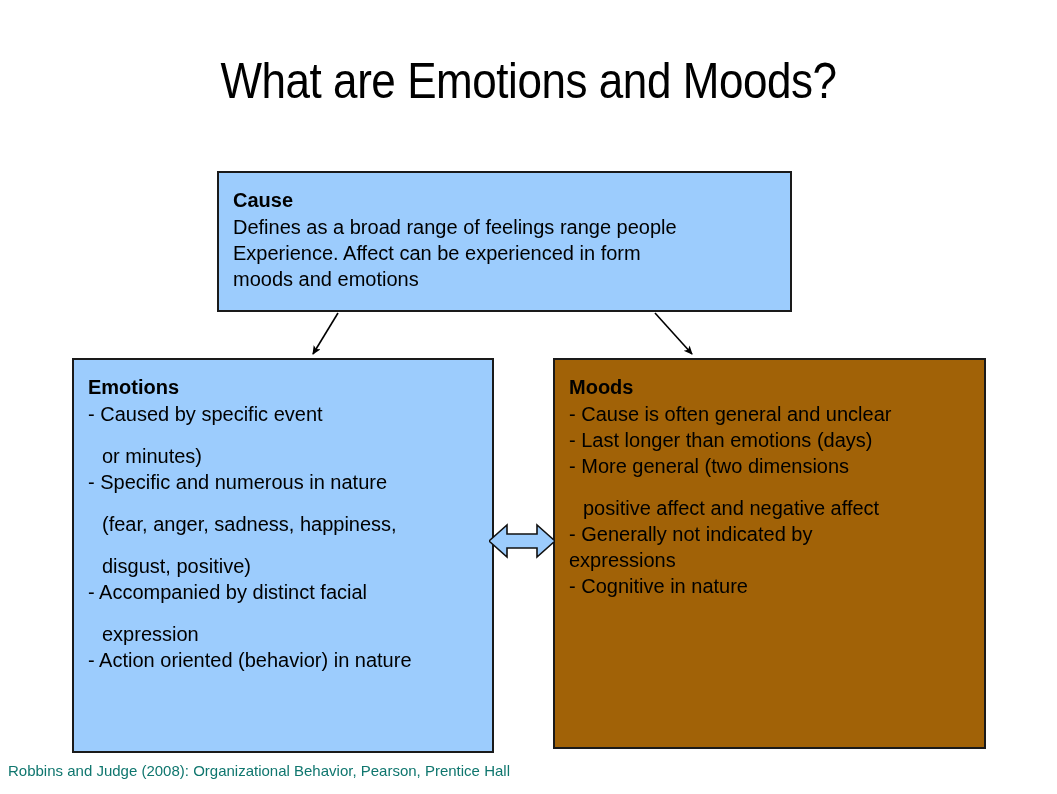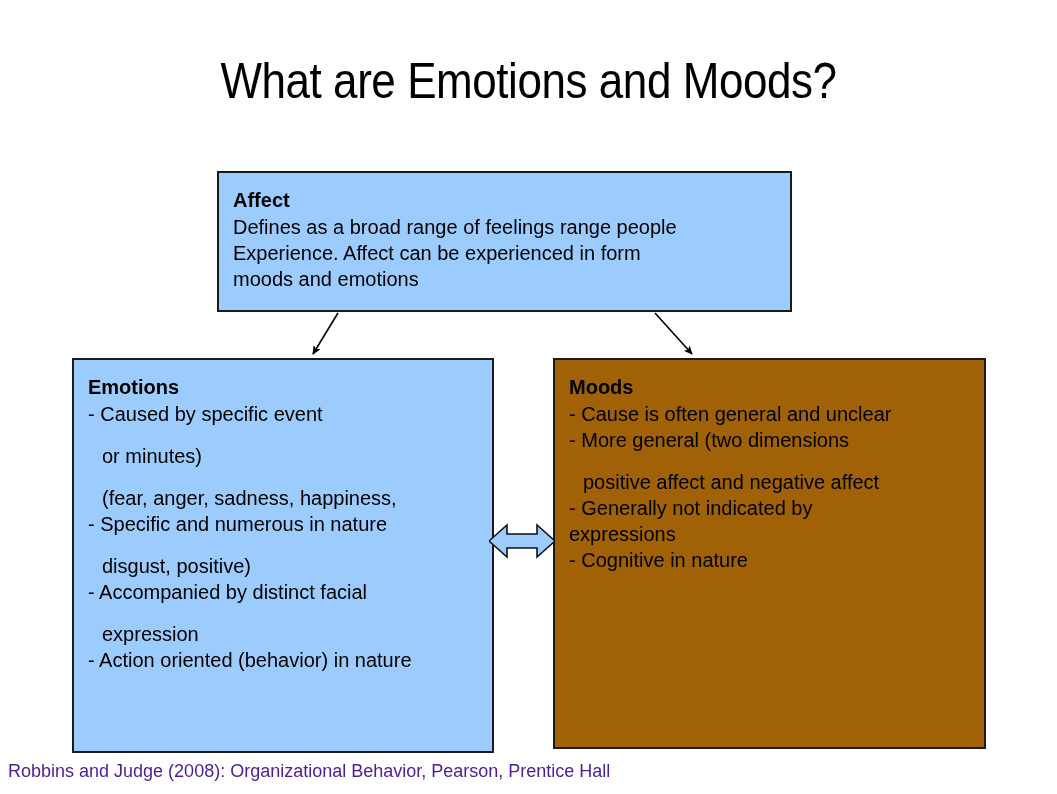--- a/index.html
+++ b/index.html
@@ -101,23 +101,23 @@
     width: 66px;
     height: 44px;
   }
 
   
   #source-note {
     position: absolute;
     left: 8px;
     top: 761px;
     font-family: "Liberation Sans", sans-serif;
-    font-size: 18px;
+    font-size: 15px;
     line-height: 20px;
-    color: #4c1d95;
+    color: #0f766e;
     white-space: nowrap;
   }
 </style>
 </head>
 <body>
 
 <div id="slide-title">What are Emotions and Moods?</div>
 
 <svg class="connector-svg">
   <defs>
@@ -125,41 +125,42 @@
       <path d="M0,0 L9,4 L0,8 L2.2,4 Z" fill="#000000"></path>
     </marker>
   </defs>
 
   <line x1="338" y1="313" x2="313" y2="354" stroke="#000000" stroke-width="1.6" marker-end="url(#tip)"></line>
 
   <line x1="655" y1="313" x2="692" y2="354" stroke="#000000" stroke-width="1.6" marker-end="url(#tip)"></line>
 </svg>
 
 <div class="concept-box box-blue" id="box-affect">
-  <div class="box-heading">Affect</div>
+  <div class="box-heading">Cause</div>
   <div class="box-line">Defines as a broad range of feelings range people</div>
   <div class="box-line">Experience. Affect can be experienced in form</div>
   <div class="box-line">moods and emotions</div>
 </div>
 
 <div class="concept-box box-blue" id="box-emotions">
   <div class="box-heading">Emotions</div>
   <div class="box-line">- Caused by specific event</div>
   <div class="box-line indent">or minutes)</div>
+  <div class="box-line">- Specific and numerous in nature</div>
   <div class="box-line indent">(fear, anger, sadness, happiness,</div>
-  <div class="box-line">- Specific and numerous in nature</div>
   <div class="box-line indent">disgust, positive)</div>
   <div class="box-line">- Accompanied by distinct facial</div>
   <div class="box-line indent">expression</div>
   <div class="box-line">- Action oriented (behavior) in nature</div>
 </div>
 
 <div class="concept-box box-teal" id="box-moods">
   <div class="box-heading">Moods</div>
   <div class="box-line">- Cause is often general and unclear</div>
+  <div class="box-line">- Last longer than emotions (days)</div>
   <div class="box-line">- More general (two dimensions</div>
   <div class="box-line indent">positive affect and negative affect</div>
   <div class="box-line">- Generally not indicated by</div>
   <div class="box-line">expressions</div>
   <div class="box-line">- Cognitive in nature</div>
 </div>
 
 <svg id="link-arrow" viewBox="0 0 66 44">
   <polygon points="0,22 18,6 18,15 48,15 48,6 66,22 48,38 48,29 18,29 18,38" fill="#9CCCFD" stroke="#111111" stroke-width="1.6" stroke-linejoin="miter"></polygon>
 </svg>

